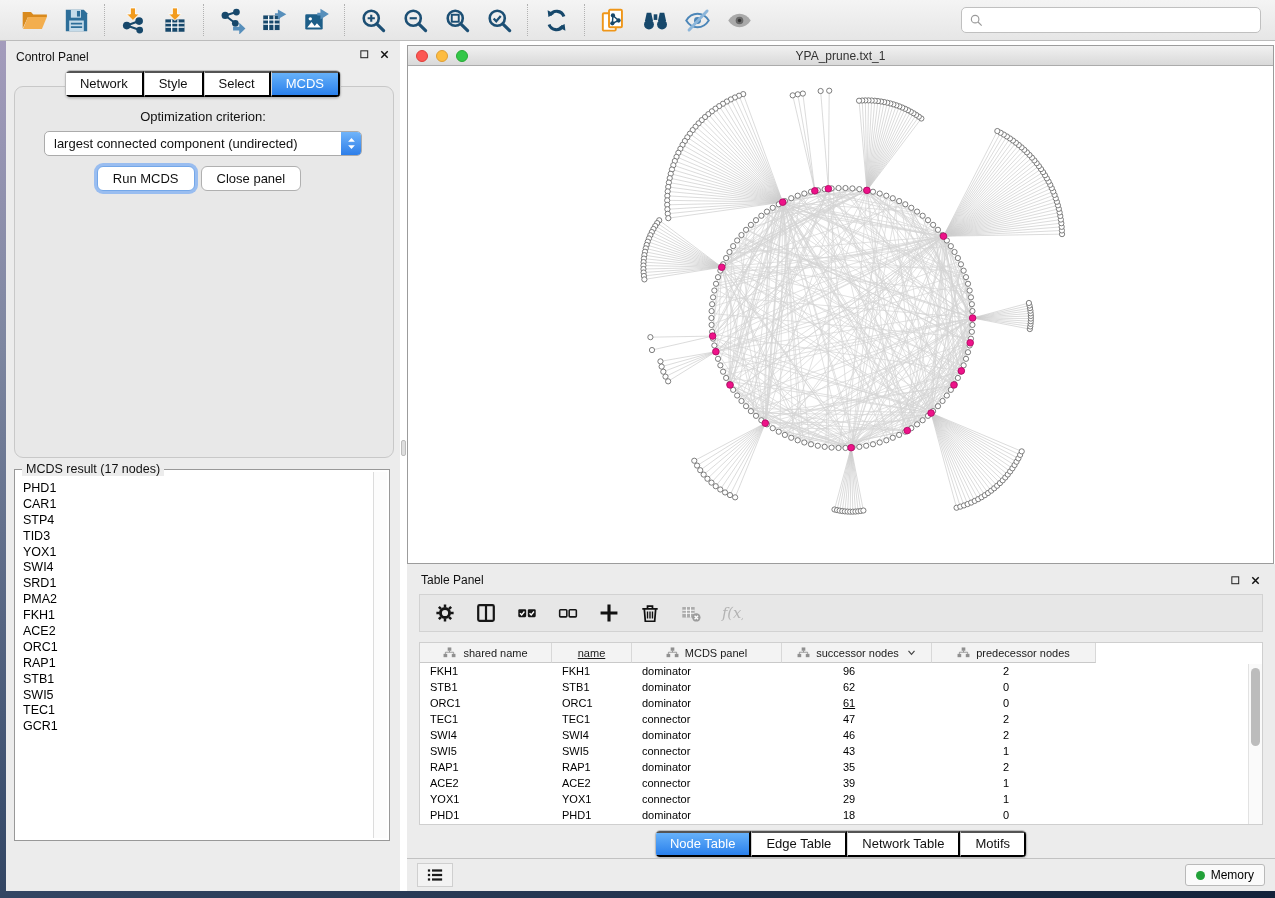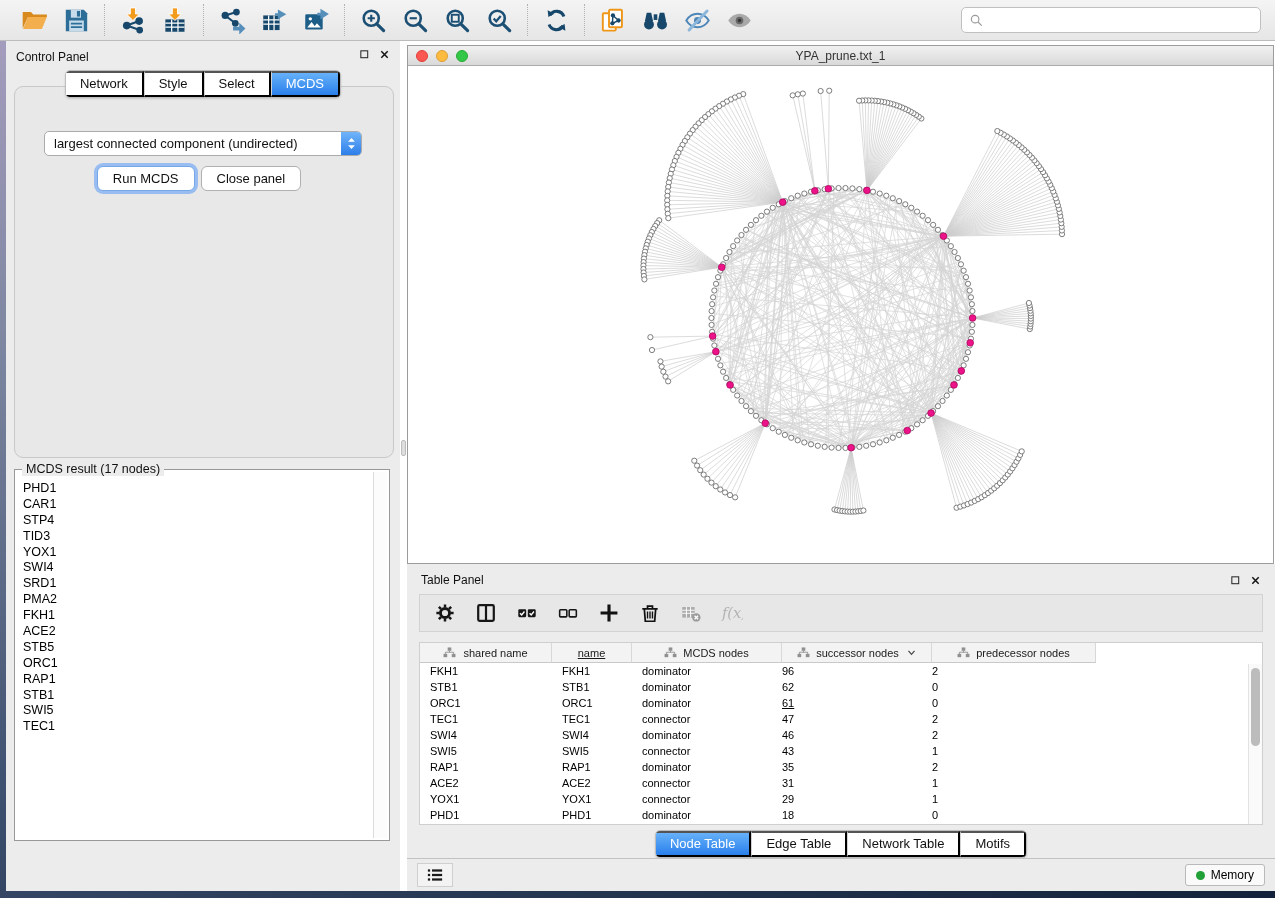--- a/index.html
+++ b/index.html
@@ -96,21 +96,21 @@
   .tp-tbtn svg { width:22px; height:22px; }
   .table-wrap { margin:10px 12px 0; height:183px; flex:none; background:#fff;
     border:1px solid #cfcfcf; position:relative; overflow:hidden; }
   .thead { display:flex; height:20px; }
   .th { flex:none; background:#f3f3f3; border-right:1px solid #d8d8d8; border-bottom:1px solid #c9c9c9;
     display:flex; align-items:center; justify-content:center; gap:6px; font-size:11px; color:#1a1a1a; cursor:pointer; }
   .th svg.tree { width:13px; height:11px; }
   .th svg.chev { width:9px; height:6px; margin-left:2px; }
   .trow { display:flex; height:16px; align-items:center; }
   .td { flex:none; font-size:11px; color:#000; padding-left:10px; overflow:hidden; white-space:nowrap; }
-  .td.num { text-align:left; padding-left:0; padding-right:16px; }
+  .td.num { text-align:center; padding-left:0; padding-right:16px; }
   .vscroll { position:absolute; top:21px; right:0; bottom:0; width:14px; background:#fafafa;
     border-left:1px solid #e2e2e2; }
   .vthumb { position:absolute; top:4px; left:2px; width:9px; height:78px; background:#bcbcbc; border-radius:5px; }
   .tp-tabs { display:flex; justify-content:center; margin-top:5px; }
 
   
   .statusbar { height:33px; flex:none; border-top:1px solid #c2c2c2; background:#ececec;
     display:flex; align-items:center; padding:12px 10px; }
   .sb-left-btn { width:36px; height:24px; background:#f3f3f3; border:1px solid #cfcfcf;
     display:flex; align-items:center; justify-content:center; cursor:pointer; }
@@ -309,20 +309,21 @@
       </div>
       <div class="cp-tabs">
         <div class="seg-group" id="cp-tabgroup">
             <button class="seg">Network</button>
             <button class="seg">Style</button>
             <button class="seg">Select</button>
             <button class="seg sel">MCDS</button>
           </div>
       </div>
       <div class="cp-panel"></div>
+      <div class="opt-label">Optimization criterion:</div>
       <div class="combo">
         <span class="combo-text">largest connected component (undirected)</span>
         <span class="combo-stepper">
           <svg viewBox="0 0 12 16">
               <path d="M2.3 6L6 2l3.7 4z" fill="#fff"></path>
               <path d="M2.3 10L6 14l3.7-4z" fill="#fff"></path>
             </svg>
         </span>
       </div>
       <div class="btn-row">
@@ -335,26 +336,26 @@
             <div class="mcds-item">PHD1</div>
             <div class="mcds-item">CAR1</div>
             <div class="mcds-item">STP4</div>
             <div class="mcds-item">TID3</div>
             <div class="mcds-item">YOX1</div>
             <div class="mcds-item">SWI4</div>
             <div class="mcds-item">SRD1</div>
             <div class="mcds-item">PMA2</div>
             <div class="mcds-item">FKH1</div>
             <div class="mcds-item">ACE2</div>
-            <div class="mcds-item">STB5</div>
             <div class="mcds-item">ORC1</div>
             <div class="mcds-item">RAP1</div>
             <div class="mcds-item">STB1</div>
             <div class="mcds-item">SWI5</div>
             <div class="mcds-item">TEC1</div>
+            <div class="mcds-item">GCR1</div>
           </div>
         <div class="mcds-scroll"></div>
       </div>
     </div>
 
     <div class="workspace">
       <div class="splitter-handle"></div>
 
       <div class="network-window">
         <div class="nw-titlebar">
@@ -1334,21 +1335,21 @@
               </div>
               <div class="th" style="width: 150px;">
                 <svg class="tree" viewBox="0 0 14 12">
                   <g fill="#909090">
                     <rect x="5" y="0.5" width="4" height="3.6"></rect>
                     <rect x="0.5" y="7.5" width="4" height="3.6"></rect>
                     <rect x="9.5" y="7.5" width="4" height="3.6"></rect>
                   </g>
                   <path d="M7 4.1v1.6M2.5 7.5V5.7h9v1.8" fill="none" stroke="#909090"></path>
                 </svg>
-                <span>MCDS nodes</span>
+                <span>MCDS panel</span>
               </div>
               <div class="th" style="width: 150px;">
                 <svg class="tree" viewBox="0 0 14 12">
                   <g fill="#909090">
                     <rect x="5" y="0.5" width="4" height="3.6"></rect>
                     <rect x="0.5" y="7.5" width="4" height="3.6"></rect>
                     <rect x="9.5" y="7.5" width="4" height="3.6"></rect>
                   </g>
                   <path d="M7 4.1v1.6M2.5 7.5V5.7h9v1.8" fill="none" stroke="#909090"></path>
                 </svg>
@@ -1416,21 +1417,21 @@
                 <div class="td" style="width: 132px;">RAP1</div>
                 <div class="td" style="width: 80px;">RAP1</div>
                 <div class="td" style="width: 150px;">dominator</div>
                 <div class="td num" style="width: 150px;">35</div>
                 <div class="td num" style="width: 164px;">2</div>
               </div>
               <div class="trow">
                 <div class="td" style="width: 132px;">ACE2</div>
                 <div class="td" style="width: 80px;">ACE2</div>
                 <div class="td" style="width: 150px;">connector</div>
-                <div class="td num" style="width: 150px;">31</div>
+                <div class="td num" style="width: 150px;">39</div>
                 <div class="td num" style="width: 164px;">1</div>
               </div>
               <div class="trow">
                 <div class="td" style="width: 132px;">YOX1</div>
                 <div class="td" style="width: 80px;">YOX1</div>
                 <div class="td" style="width: 150px;">connector</div>
                 <div class="td num" style="width: 150px;">29</div>
                 <div class="td num" style="width: 164px;">1</div>
               </div>
               <div class="trow">

